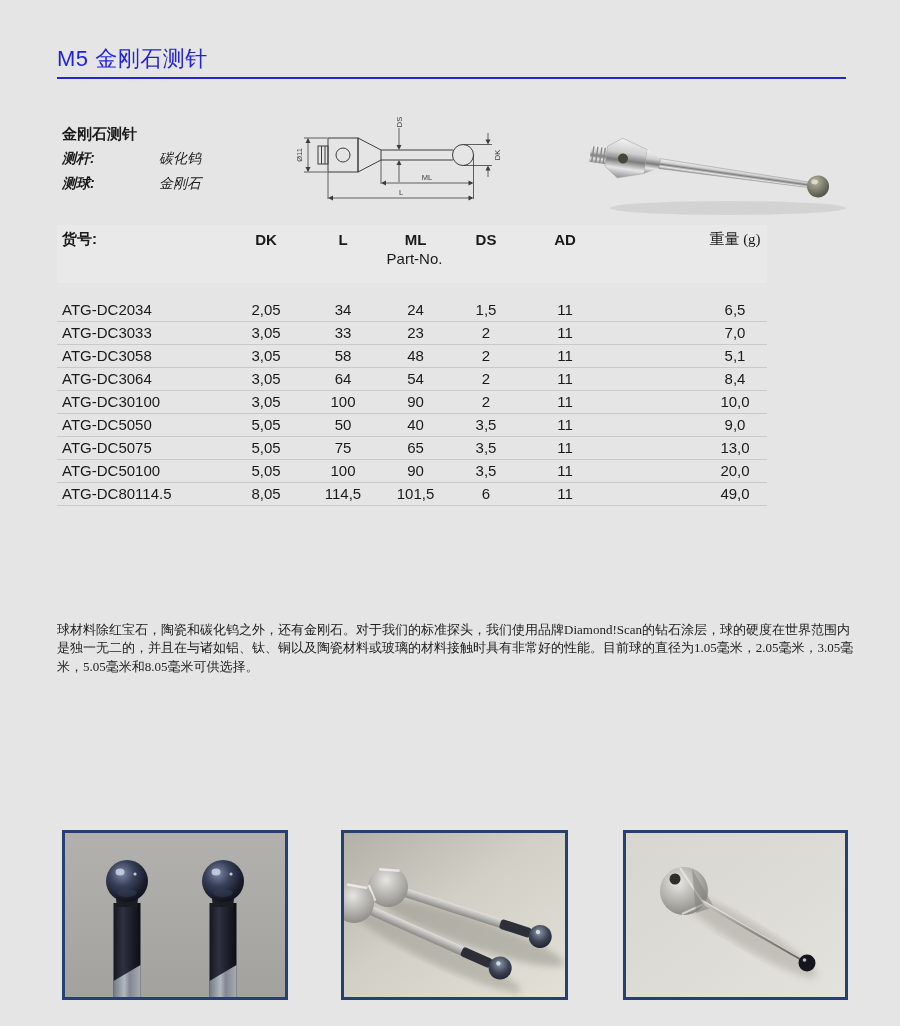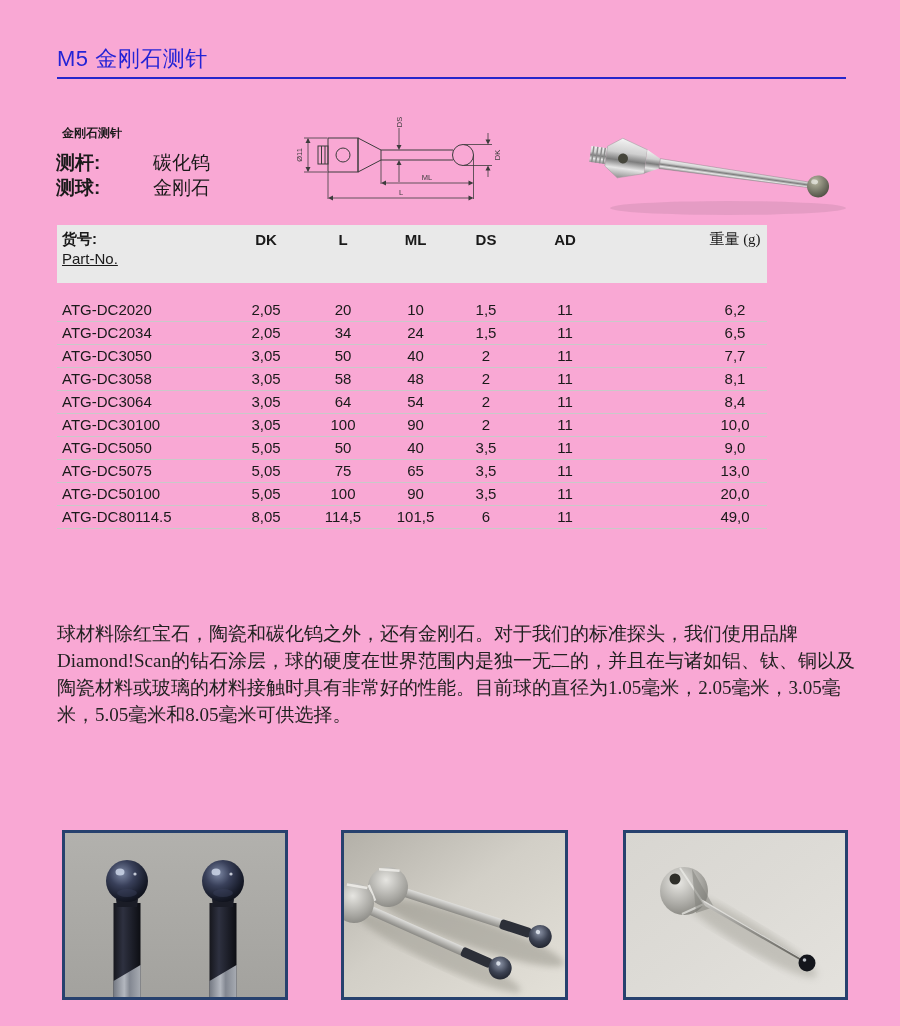--- a/index.html
+++ b/index.html
@@ -1,48 +1,48 @@
 <!DOCTYPE html>
 <html><head>
 <meta charset="utf-8">
 <style>
   * { margin:0; padding:0; box-sizing:border-box; }
   html,body { background:#ffffff; }
   body { font-family:"Liberation Sans", sans-serif; color:#1a1a1a; }
-  .page { position:relative; width:900px; height:1026px; background:#f9a8d4; overflow:hidden; }
+  .page { position:relative; width:900px; height:1026px; background:#e5e5e5; overflow:hidden; }
 
   .page-title { position:absolute; left:57px; top:44px; font-size:22px; font-weight:400;
                 color:#2323d6; letter-spacing:0.5px; white-space:nowrap; }
   .title-rule { position:absolute; left:57px; top:77px; width:789px; height:2px; background:#2626cc; }
 
-  .intro-heading { position:absolute; left:62px; top:125px; font-size:12px; font-weight:700; }
-  .spec-row { position:absolute; left:56px; font-size:19px; white-space:nowrap; }
+  .intro-heading { position:absolute; left:62px; top:125px; font-size:15px; font-weight:700; }
+  .spec-row { position:absolute; left:62px; font-size:14px; white-space:nowrap;font-style:italic; }
   .spec-row .lbl { display:inline-block; width:97px; font-weight:700; }
   .spec-row .val { font-family:"Liberation Serif", serif; }
   .spec-row.r1 { top:150px; }
   .spec-row.r2 { top:175px; }
 
   .diagram-box { position:absolute; left:291px; top:111px; width:214px; height:104px; }
   .render-box  { position:absolute; left:570px; top:112px; width:292px; height:110px; }
   .diagram-box svg, .render-box svg, .photo svg { width:100%; height:100%; display:block; }
 
   table.spec-table { position:absolute; left:57px; top:225px; width:710px;
                      border-collapse:collapse; table-layout:fixed; font-size:15px; }
   .spec-table thead td { background:#e9e9e9; vertical-align:middle; }
   .spec-table thead tr.h1 td { height:25px; padding-top:3px; font-weight:700; text-align:center; }
   .spec-table thead tr.h1 td.part { text-align:left; padding-left:5px; }
   .spec-table thead tr.h1 td.wt { font-family:"Liberation Serif", serif; font-weight:400; padding-left:95px; }
-  .spec-table thead tr.h2 td { height:19px; text-align:left; padding-left:5px; padding-bottom:16px; font-weight:400;text-decoration:underline; }
+  .spec-table thead tr.h2 td { height:19px; text-align:center; padding-left:5px; padding-bottom:16px; font-weight:400; }
   .spec-table tbody td { height:22px; line-height:22px; border-bottom:1px solid #c9c9c9; text-align:center; }
   .spec-table tbody td:first-child { text-align:left; padding-left:5px; }
   .spec-table tbody td:last-child { padding-left:95px; }
   .spec-table tbody tr.spacer td { height:16px; border-bottom:none; }
 
   .description { position:absolute; left:57px; top:621px; width:798px;
-                 font-family:"Liberation Serif", serif; font-size:19px; line-height:1.42; color:#222; }
+                 font-family:"Liberation Serif", serif; font-size:13px; line-height:1.42; color:#222; }
 
   .photo { position:absolute; top:830px; height:170px; border:3px solid #27416e; background:#b0afab; }
   .photo.p1 { left:62px;  width:226px; }
   .photo.p2 { left:341px; width:227px; }
   .photo.p3 { left:623px; width:225px; }
 
   .diagram-box text { font-family:"Liberation Sans", sans-serif; }
 </style>
 </head>
 <body>
@@ -167,55 +167,46 @@
         <td class="wt">重量 (g)</td>
       </tr>
       <tr class="h2">
         <td colspan="7">Part-No.</td>
       </tr>
     </thead>
     <tbody>
       <tr class="spacer">
           <td colspan="7"></td>
         </tr>
-    <tr>
-          <td>ATG-DC2020</td>
-          <td>2,05</td>
-          <td>20</td>
-          <td>10</td>
-          <td>1,5</td>
-          <td>11</td>
-          <td>6,2</td>
-        </tr>
         <tr>
           <td>ATG-DC2034</td>
           <td>2,05</td>
           <td>34</td>
           <td>24</td>
           <td>1,5</td>
           <td>11</td>
           <td>6,5</td>
         </tr>
         <tr>
-          <td>ATG-DC3050</td>
+          <td>ATG-DC3033</td>
           <td>3,05</td>
-          <td>50</td>
-          <td>40</td>
+          <td>33</td>
+          <td>23</td>
           <td>2</td>
           <td>11</td>
-          <td>7,7</td>
+          <td>7,0</td>
         </tr>
         <tr>
           <td>ATG-DC3058</td>
           <td>3,05</td>
           <td>58</td>
           <td>48</td>
           <td>2</td>
           <td>11</td>
-          <td>8,1</td>
+          <td>5,1</td>
         </tr>
         <tr>
           <td>ATG-DC3064</td>
           <td>3,05</td>
           <td>64</td>
           <td>54</td>
           <td>2</td>
           <td>11</td>
           <td>8,4</td>
         </tr>

